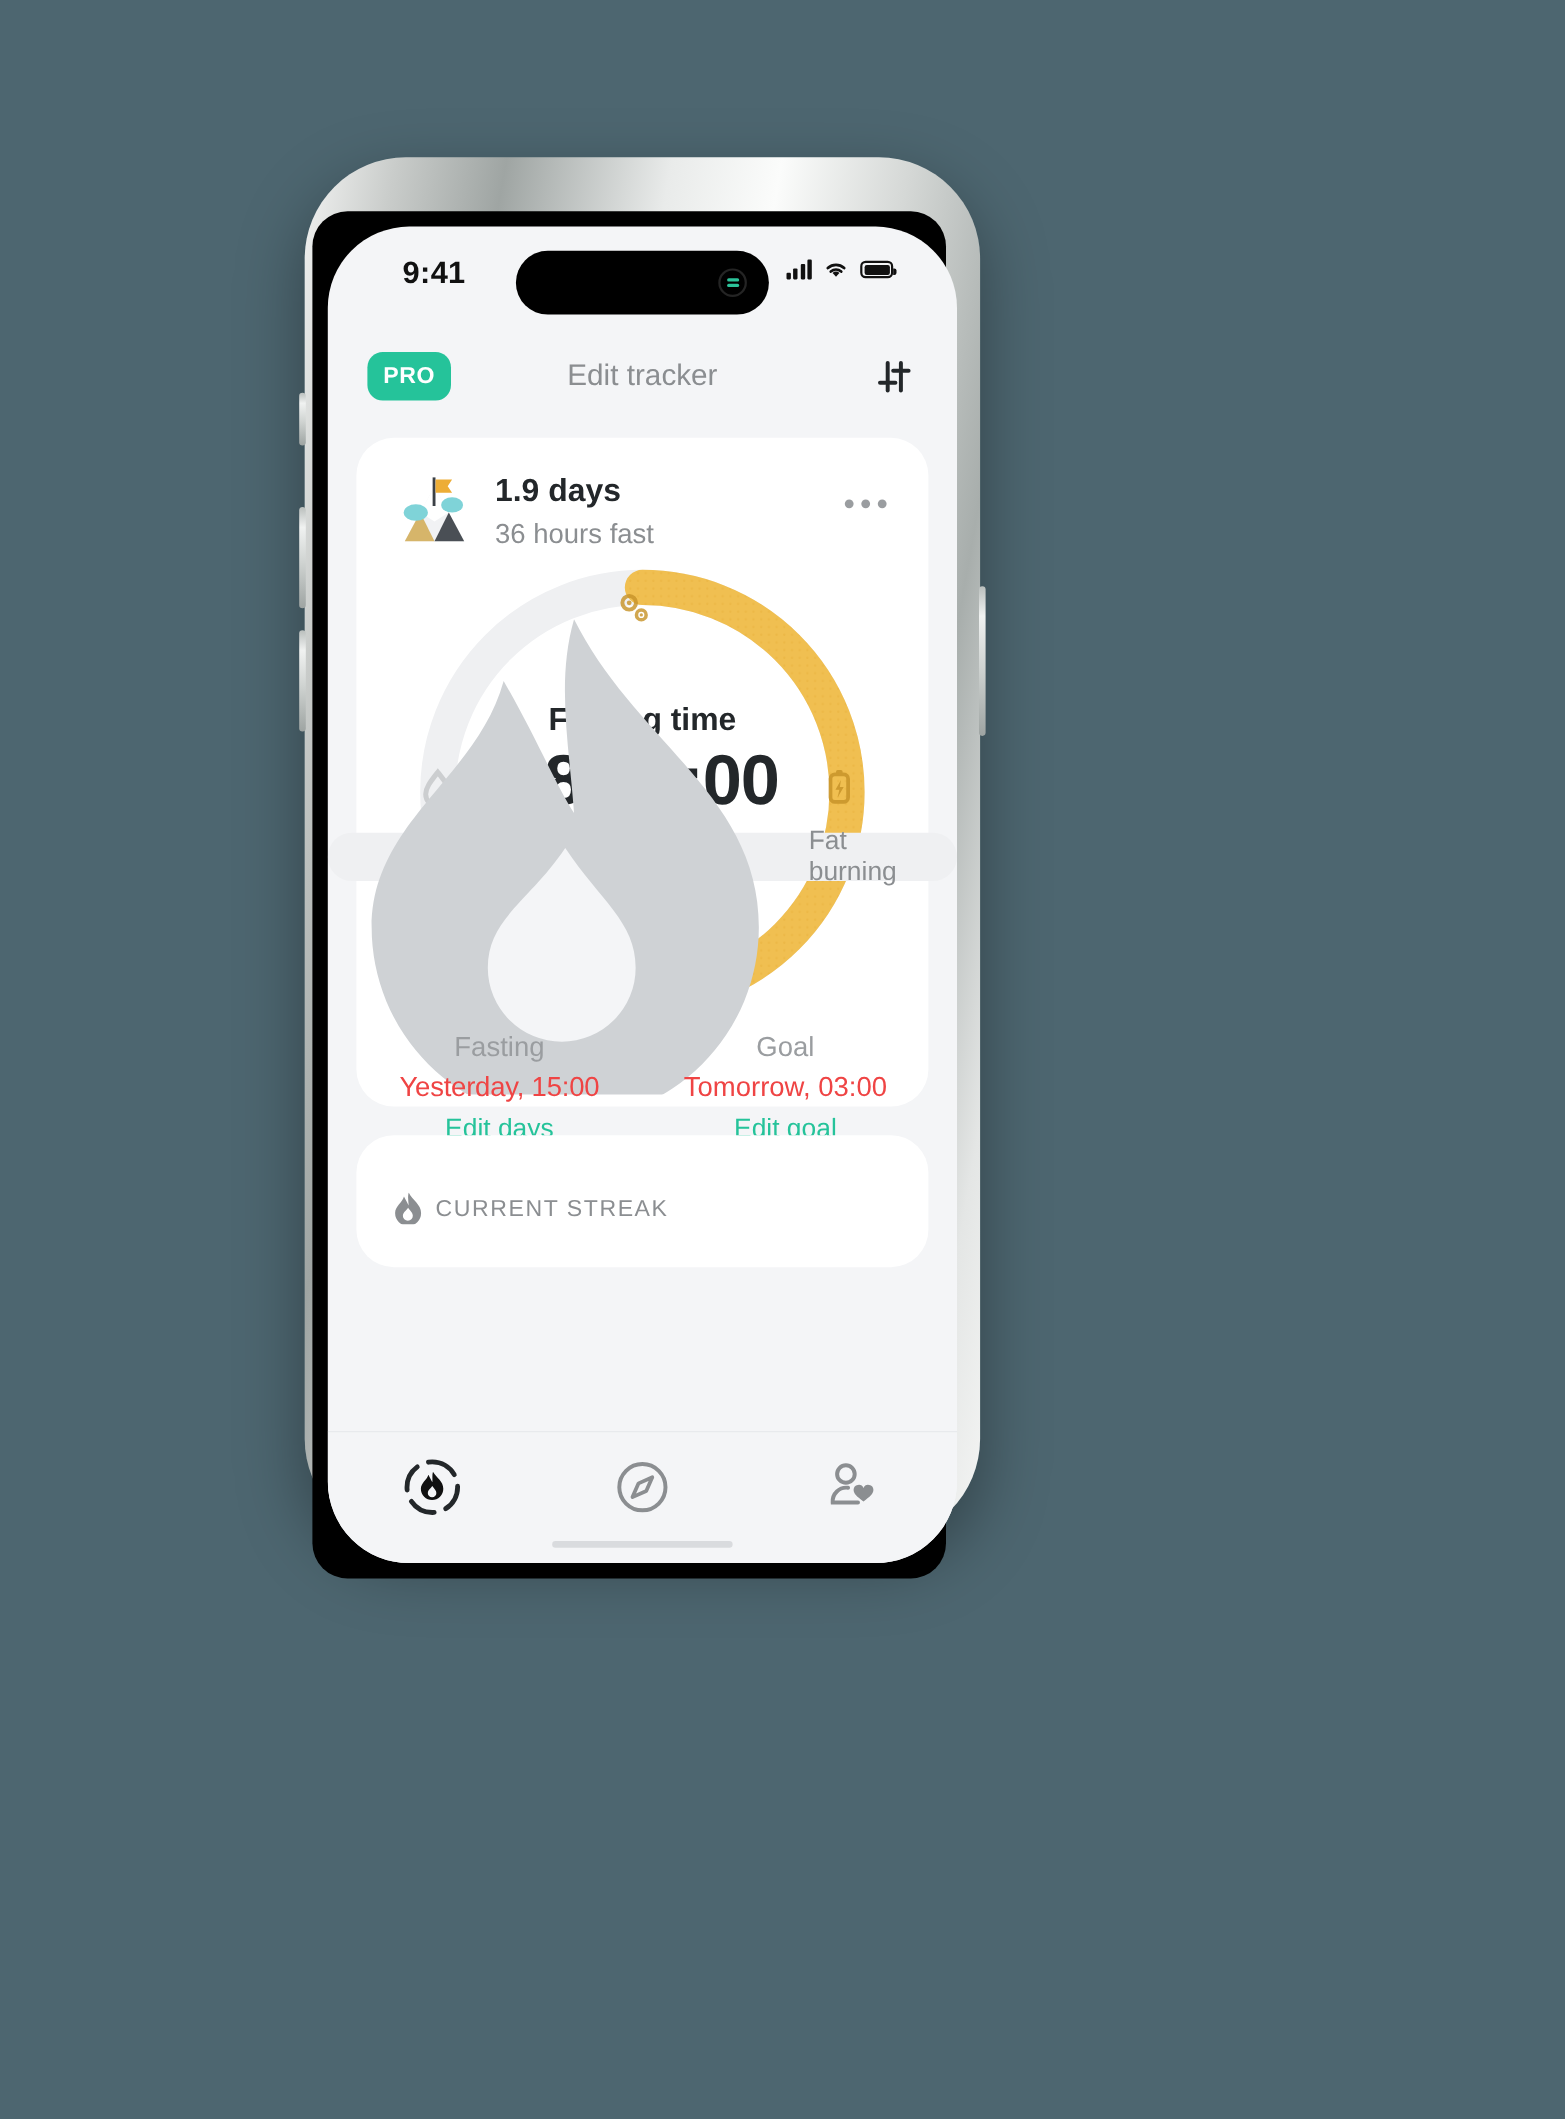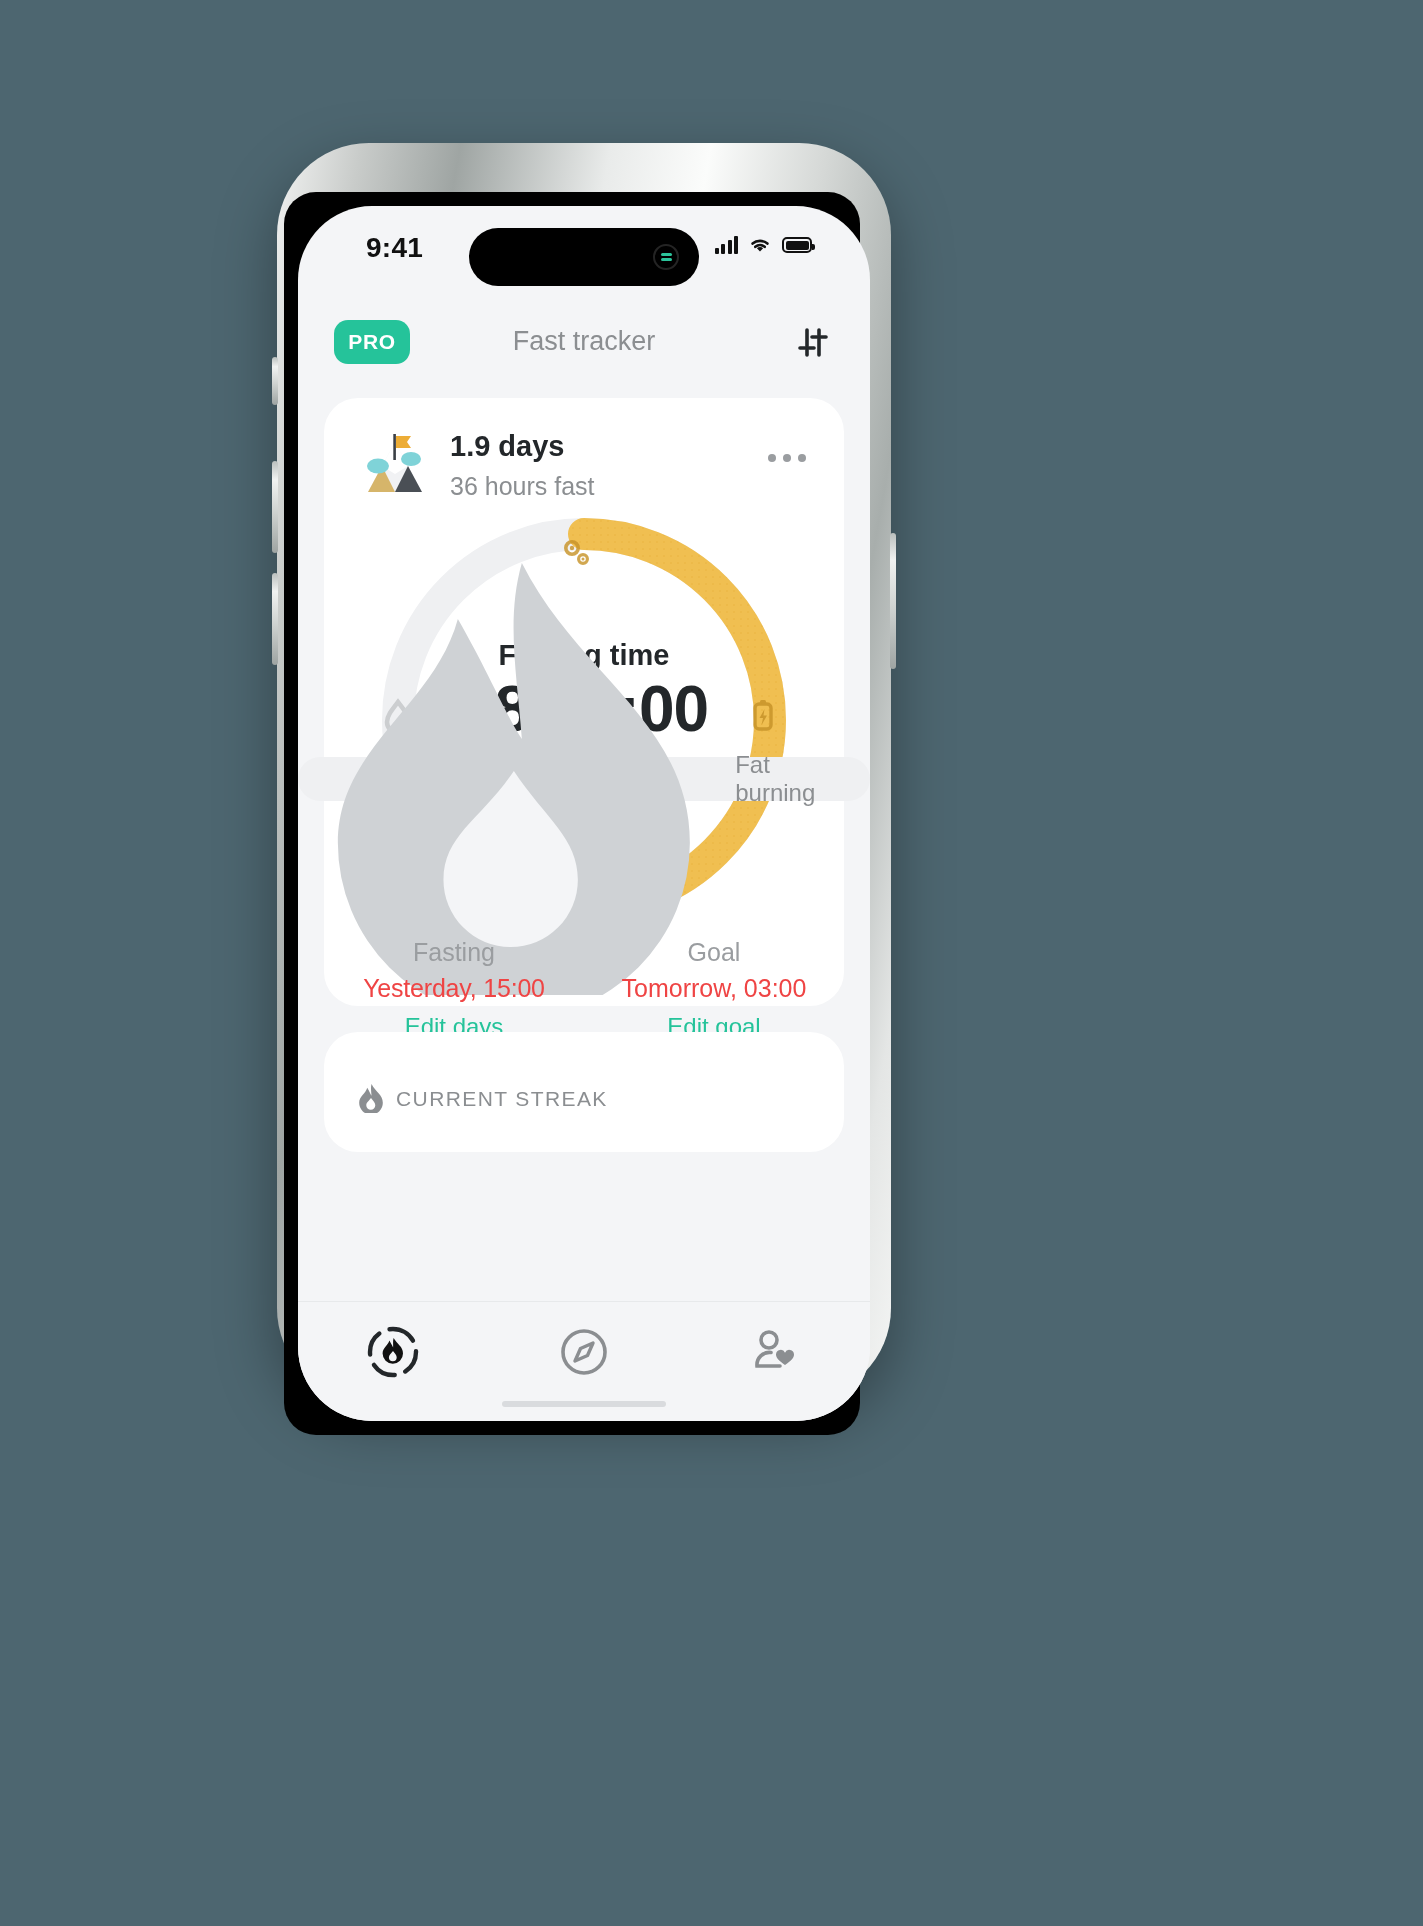--- a/index.html
+++ b/index.html
@@ -225,21 +225,21 @@
               <path d="M7.3 10.8a7.4 7.4 0 0 1 9.4 0" stroke="#111" stroke-width="2.6" fill="none" stroke-linecap="round"></path>
             </svg>
             <div class="battery">
                 <i></i>
               </div>
           </div>
         </div>
 
         <div id="appbar">
           <div id="pro-badge">PRO</div>
-          <div id="app-title">Fast tracker</div>
+          <div id="app-title">Edit tracker</div>
           <div id="settings-icon">
             <svg width="40" height="40" viewBox="0 0 40 40">
               <line x1="15" y1="8" x2="15" y2="24" stroke="#23272a" stroke-width="3.6" stroke-linecap="round"></line>
               <line x1="15" y1="28" x2="15" y2="33" stroke="#23272a" stroke-width="3.6" stroke-linecap="round"></line>
               <line x1="8" y1="26" x2="22" y2="26" stroke="#23272a" stroke-width="3.6" stroke-linecap="round"></line>
               <line x1="27" y1="8" x2="27" y2="13" stroke="#23272a" stroke-width="3.6" stroke-linecap="round"></line>
               <line x1="27" y1="17" x2="27" y2="33" stroke="#23272a" stroke-width="3.6" stroke-linecap="round"></line>
               <line x1="20" y1="15" x2="34" y2="15" stroke="#23272a" stroke-width="3.6" stroke-linecap="round"></line>
             </svg>
           </div>

